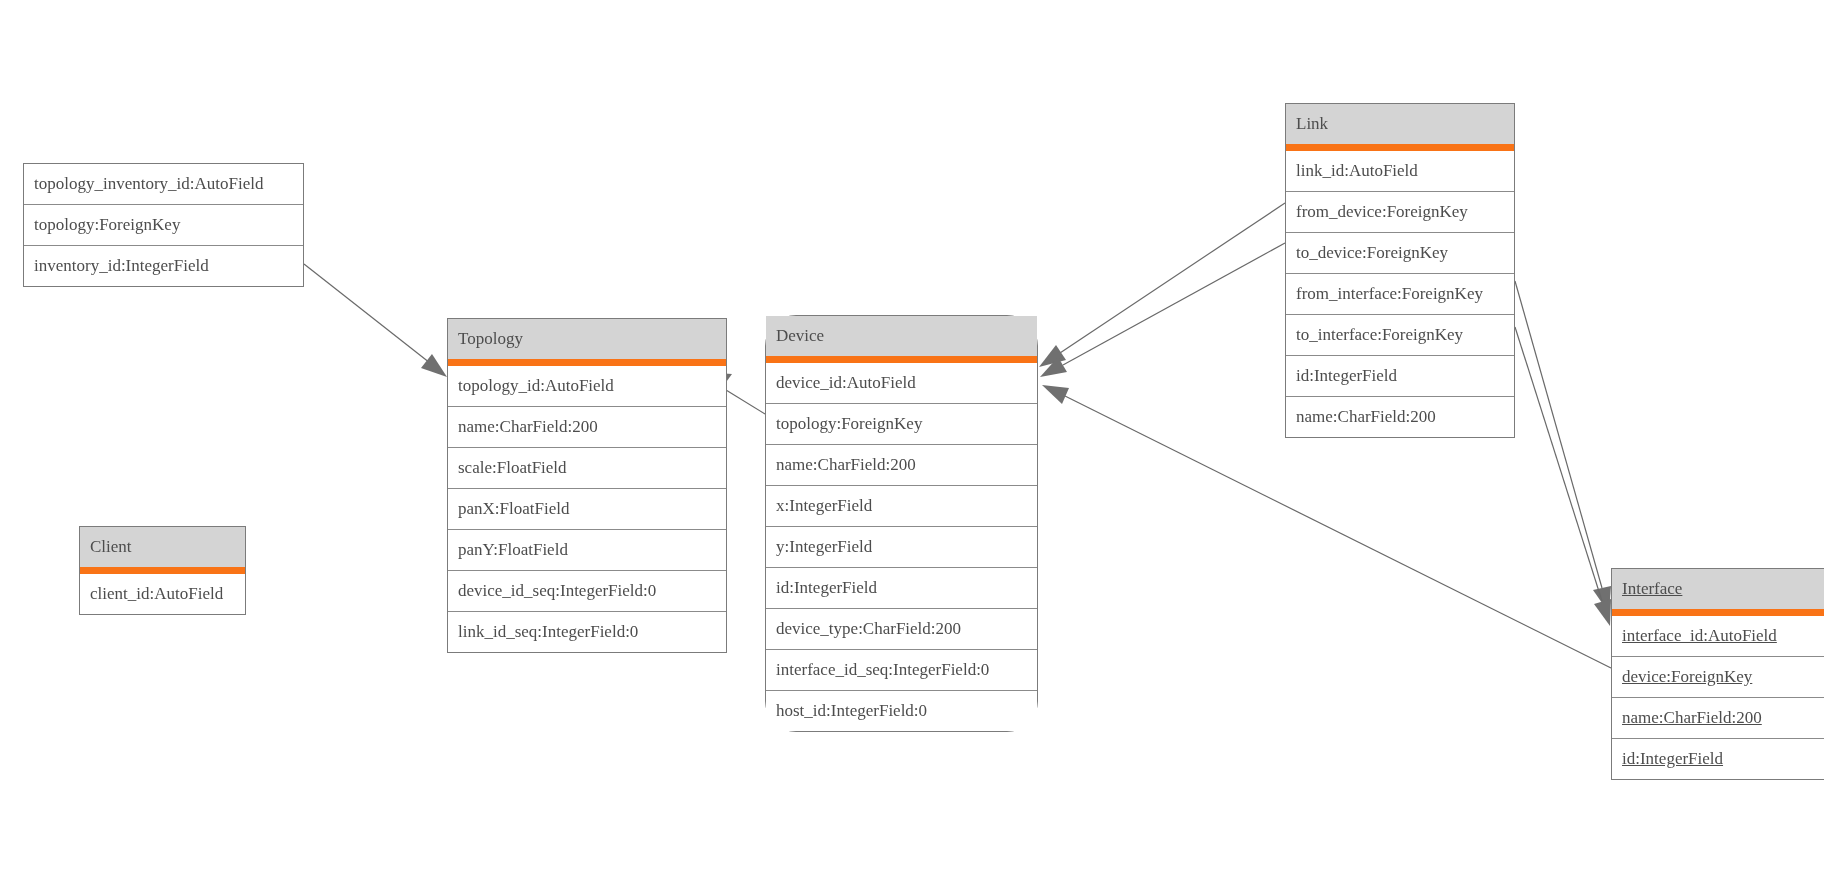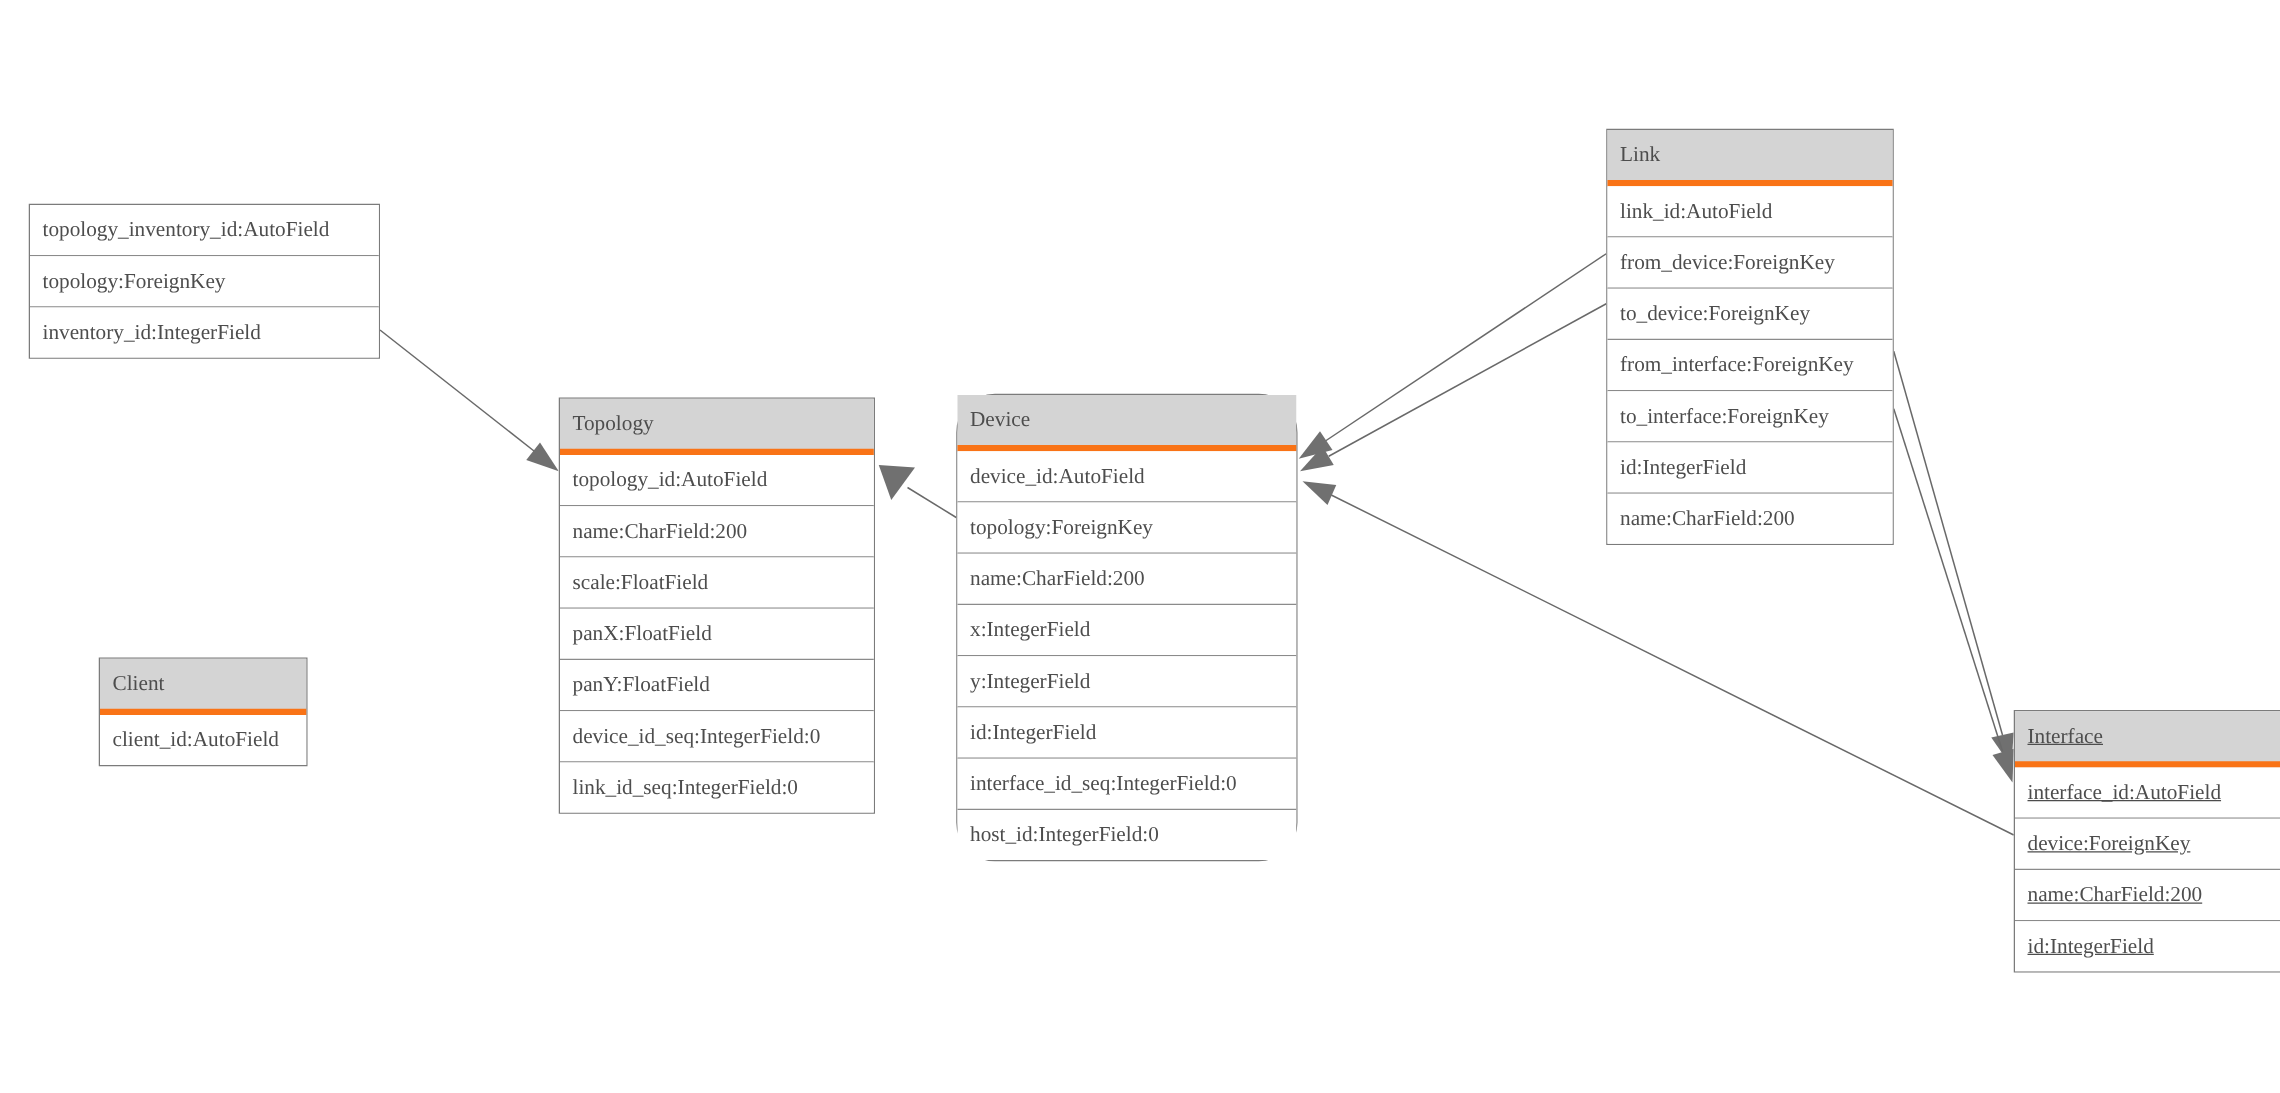--- a/index.html
+++ b/index.html
@@ -18,21 +18,21 @@
     position:absolute;
     background:#ffffff;
     border:1.6px solid #7b7b7b;
     box-sizing:border-box;
   }
   .entity .hdr {
     background:#d4d4d4;
     height:40px;
     line-height:40px;
     padding:0 10px;
-    border-bottom:5px solid #f97316;
+    border-bottom:7px solid #f97316;
     white-space:nowrap;
     overflow:hidden;
   }
   .entity .row {
     height:40px;
     line-height:40px;
     padding:0 10px;
     border-bottom:1px solid #8b8b8b;
     white-space:nowrap;
     overflow:hidden;
@@ -70,21 +70,21 @@
     <line class="edge-line" x1="1515" y1="327" x2="1602" y2="601"></line>
     <polygon class="edge-head" points="1610,626 1594,604 1611,599"></polygon>
   </svg>
 
   <div class="entity" style="left:23px; top:163px; width:281px;">
     <div class="row">topology_inventory_id:AutoField</div>
     <div class="row">topology:ForeignKey</div>
     <div class="row">inventory_id:IntegerField</div>
   </div>
 
-  <div class="entity" style="left:447px; top:318px; width:253px;">
+  <div class="entity" style="left:447px; top:318px; width:280px;">
     <div class="hdr">Topology</div>
     <div class="row">topology_id:AutoField</div>
     <div class="row">name:CharField:200</div>
     <div class="row">scale:FloatField</div>
     <div class="row">panX:FloatField</div>
     <div class="row">panY:FloatField</div>
     <div class="row">device_id_seq:IntegerField:0</div>
     <div class="row">link_id_seq:IntegerField:0</div>
   </div>
 
@@ -94,20 +94,21 @@
   </div>
 
   <div class="entity" style="left:765px; top:315px; width:273px;border-radius:31px;">
     <div class="hdr">Device</div>
     <div class="row">device_id:AutoField</div>
     <div class="row">topology:ForeignKey</div>
     <div class="row">name:CharField:200</div>
     <div class="row">x:IntegerField</div>
     <div class="row">y:IntegerField</div>
     <div class="row">id:IntegerField</div>
+    <div class="row">device_type:CharField:200</div>
     <div class="row">interface_id_seq:IntegerField:0</div>
     <div class="row">host_id:IntegerField:0</div>
   </div>
 
   <div class="entity" style="left:1285px; top:103px; width:230px;">
     <div class="hdr">Link</div>
     <div class="row">link_id:AutoField</div>
     <div class="row">from_device:ForeignKey</div>
     <div class="row">to_device:ForeignKey</div>
     <div class="row">from_interface:ForeignKey</div>

